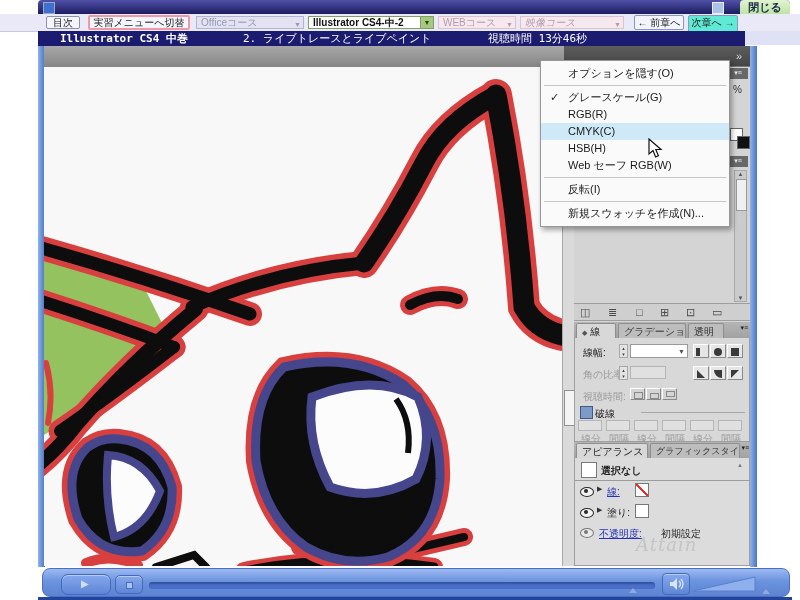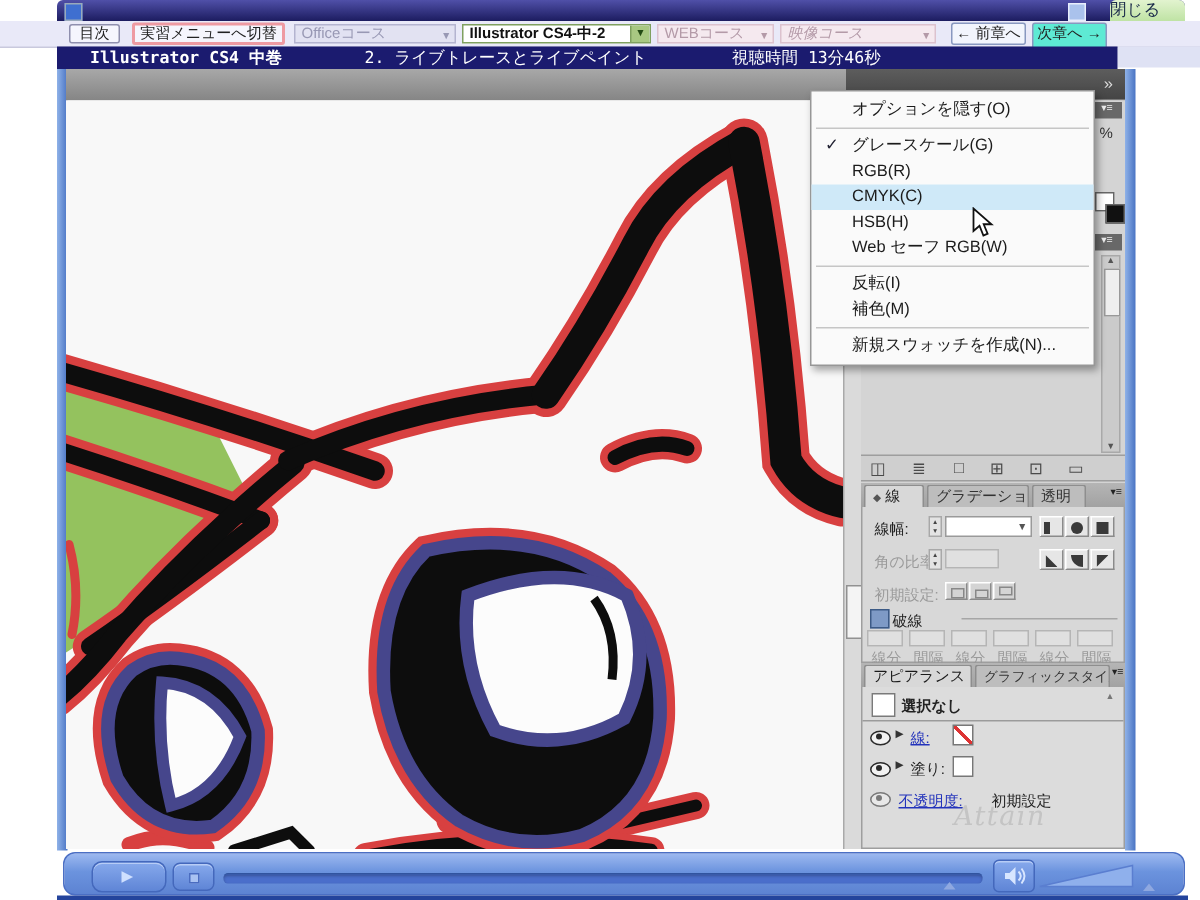--- a/index.html
+++ b/index.html
@@ -7,21 +7,21 @@
          font-family:"Liberation Sans",sans-serif;-webkit-font-smoothing:antialiased;}
   .ab{position:absolute;}
   .f9{font-size:9px;} .f10{font-size:10px;}
   
   .titlebar{left:38px;top:0;width:752px;height:14px;background:linear-gradient(180deg,#5050a8,#1c1c60);
             border-radius:4px 4px 0 0;}
   .titletext{left:20px;top:1px;color:#fff;font-weight:bold;font-size:11px;letter-spacing:1px;white-space:nowrap;}
   .appicon{left:5px;top:2px;width:10px;height:10px;background:#3f6fd0;border:1px solid #9ab;}
   .winbtn{right:66px;top:2px;width:10px;height:10px;background:#aac2ec;border:1px solid #e8eefc;}
   .closetab{right:0;top:0;width:50px;height:14px;background:linear-gradient(180deg,#e2f3cf,#bfe3a4);
-            border-radius:4px 4px 0 0;color:#1a2a4a;font-weight:normal;font-size:11px;line-height:14px;}
+            border-radius:4px 4px 0 0;color:#1a2a4a;font-weight:bold;font-size:11px;text-align:center;line-height:14px;}
   
   .toolbar{left:0;top:14px;width:800px;height:17px;background:#e9e9f8;border-bottom:1px solid #c9c9dd;}
   .tbtn{position:absolute;box-sizing:border-box;background:#f5f5fd;border:1px solid #8f8fae;border-radius:2px;
         font-size:10px;color:#222;text-align:center;line-height:11px;}
   .combo{position:absolute;box-sizing:border-box;font-size:10px;line-height:11px;padding-left:4px;white-space:nowrap;overflow:hidden;}
   .arr{position:absolute;right:2px;top:2px;font-size:7px;}
   
   .infobar{left:38px;top:31px;width:707px;height:15px;background:#1b1b6f;color:#fff;
            font-family:"DejaVu Sans Mono",monospace;font-size:11px;line-height:15px;white-space:nowrap;}
   
@@ -225,21 +225,21 @@
     <div class="sbtn" style="left:118px;top:28px;">
         <i style="left:3px;top:3px;width:8px;height:8px;clip-path:polygon(0 0,100% 100%,0 100%);"></i>
       </div>
     <div class="sbtn" style="left:135px;top:28px;">
         <i style="left:3px;top:3px;width:8px;height:8px;border-radius:0 0 0 8px;"></i>
       </div>
     <div class="sbtn" style="left:152px;top:28px;">
         <i style="left:3px;top:3px;width:8px;height:8px;clip-path:polygon(0 0,100% 0,0 100%);"></i>
       </div>
 
-    <span class="plabel dim" style="left:8px;top:52px;">初期設定:</span>
+    <span class="plabel dim" style="left:8px;top:52px;">視聴時間:</span>
     <div class="sbtn" style="left:55px;top:50px;width:15px;height:12px;background:#d4d4d4;">
         <i style="left:3px;top:3px;width:7px;height:5px;background:none;border:1px solid #888;"></i>
       </div>
     <div class="sbtn" style="left:71px;top:50px;width:15px;height:12px;background:#d4d4d4;">
         <i style="left:3px;top:4px;width:7px;height:4px;background:none;border:1px solid #888;"></i>
       </div>
     <div class="sbtn" style="left:87px;top:50px;width:15px;height:12px;background:#d4d4d4;">
         <i style="left:3px;top:2px;width:7px;height:4px;background:none;border:1px solid #888;"></i>
       </div>
 
@@ -291,21 +291,20 @@
   <div class="ab menu">
     <div class="mi"><span>オプションを隠す(O)</span></div>
     <div class="msep"></div>
     <div class="mi"><span class="mcheck">✓</span><span>グレースケール(G)</span></div>
     <div class="mi"><span>RGB(R)</span></div>
     <div class="mi hl"><span>CMYK(C)</span></div>
     <div class="mi"><span>HSB(H)</span></div>
     <div class="mi"><span>Web セーフ RGB(W)</span></div>
     <div class="msep"></div>
     <div class="mi"><span>反転(I)</span></div>
-    <div class="mi"><span>補色(M)</span></div>
     <div class="msep"></div>
     <div class="mi"><span>新規スウォッチを作成(N)...</span></div>
   </div>
 
   <svg class="ab" style="left:648px;top:138px;z-index:50;" width="15" height="21" viewBox="0 0 15 21">
     <path d="M1 1 L1 16 L5 12.5 L7.6 19 L10.4 17.8 L7.8 11.5 L13 11.5 Z" fill="#fff" stroke="#111" stroke-width="1.2"></path>
   </svg>
 
   <div class="ab player">
     <div class="pbtn" style="left:18px;top:5px;width:48px;height:19px;">

